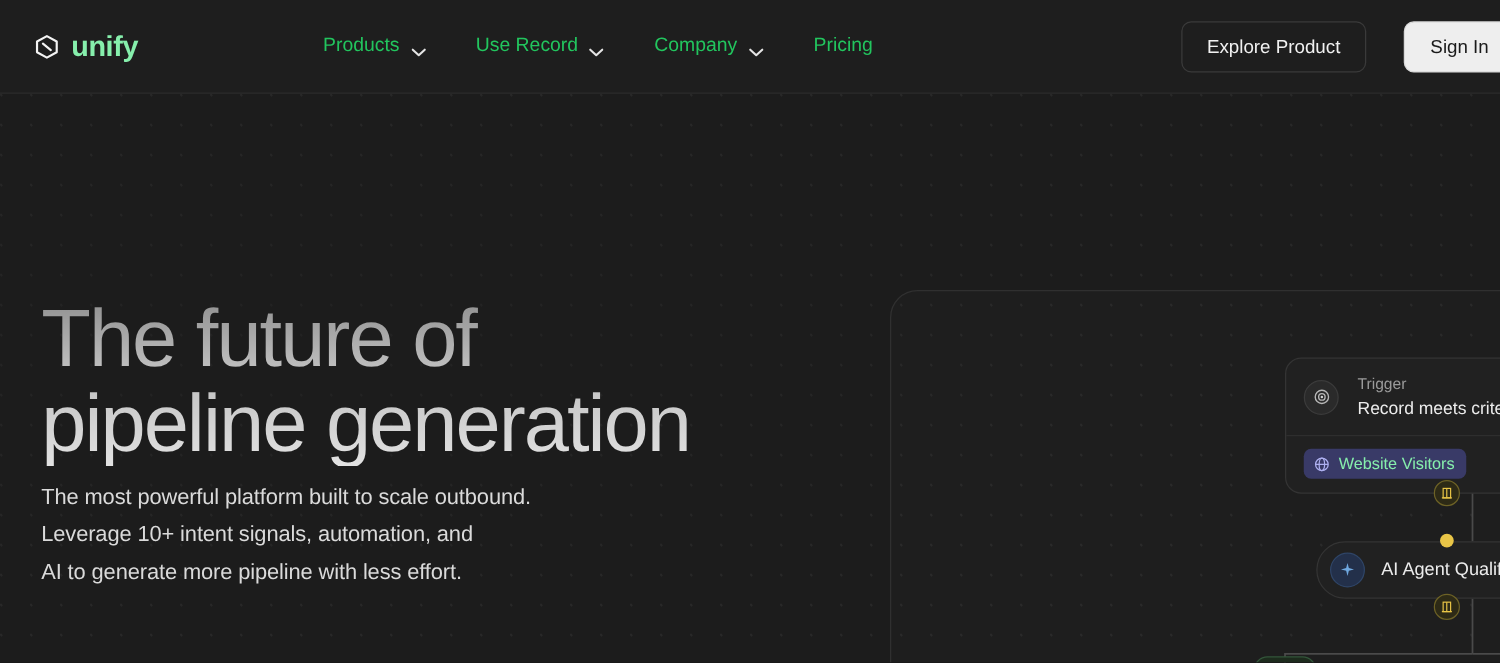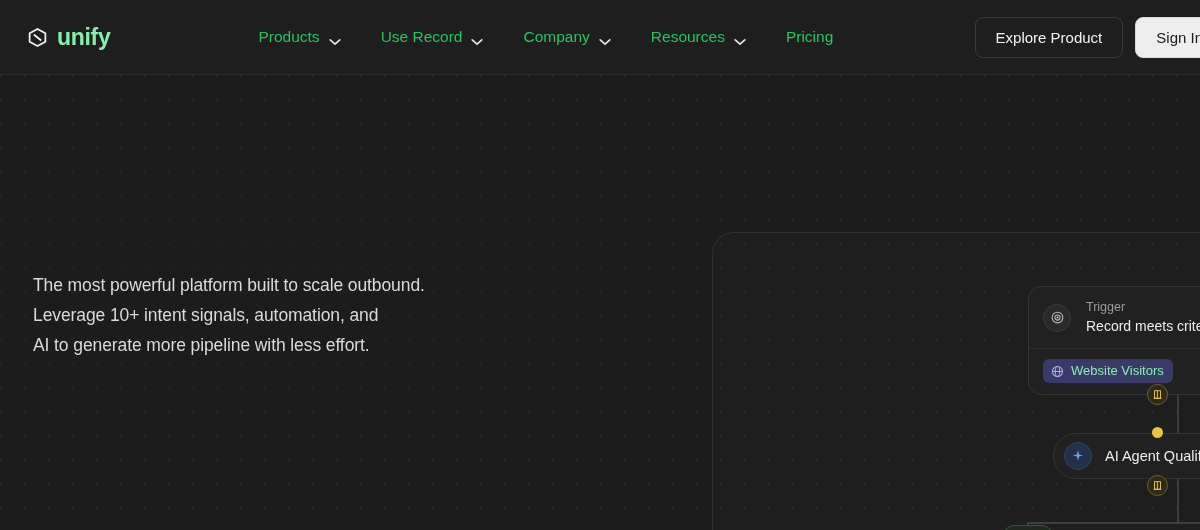--- a/index.html
+++ b/index.html
@@ -31,21 +31,21 @@
   .nav-item {
     display:flex; align-items:flex-end; gap:9px;
     color:#22c55e; font-size:15.5px; font-weight:400;
     padding:8px 20px; cursor:pointer; white-space:nowrap;
     border-radius:6px;
   }
   .chev { display:block; width:12px; height:8px; }
 
   #header-actions {
     position:absolute; right:0; top:0; height:75px;
-    display:flex; align-items:center; gap:12px; padding-right:0;
+    display:flex; align-items:center; gap:30px; padding-right:12px;
   }
   #explore-btn {
     border:1px solid #3a3a3a; border-radius:8px;
     background:transparent; color:#f1f1f1;
     font-size:15px; font-weight:500; font-family:inherit;
     padding:11px 20px; cursor:pointer; white-space:nowrap;
   }
   #signin-btn {
     border:1px solid #d8d8d8; border-radius:8px;
     background:#eeeeee; color:#1a1a1a;
@@ -71,21 +71,21 @@
 
   #hero-copy { position:absolute; left:33px; top:162px; width:640px; }
   #headline {
     font-size:65px; line-height:68px; font-weight:400;
     letter-spacing:-1.6px; white-space:pre-line;
     background:linear-gradient(to bottom, #8e8e8e 0%, #bcbcbc 40%, #e2e2e2 100%);
     -webkit-background-clip:text; background-clip:text;
     -webkit-text-fill-color:transparent; color:transparent;
   }
   #subhead {
-    margin-top:33px;
+    margin-top:9px;
     color:#dadada; font-size:17.5px; line-height:30px; font-weight:400;
     white-space:pre-line; letter-spacing:-0.1px;
   }
 
   
   #canvas {
     position:absolute; left:712px; top:157px;
     width:620px; height:470px;
     border:1px solid #303030;
     border-radius:22px;
@@ -177,40 +177,36 @@
           <path d="M1.2 1.8 6 6.2l4.8-4.4" stroke="#e4e4e4" stroke-width="1.7" stroke-linecap="round" stroke-linejoin="round"></path>
         </svg>
       </div>
       <div class="nav-item">
         <span>Company</span>
         <svg class="chev" viewBox="0 0 12 8" fill="none">
           <path d="M1.2 1.8 6 6.2l4.8-4.4" stroke="#e4e4e4" stroke-width="1.7" stroke-linecap="round" stroke-linejoin="round"></path>
         </svg>
       </div>
       <div class="nav-item">
-        <span>Resources</span>
-        <svg class="chev" viewBox="0 0 12 8" fill="none">
-          <path d="M1.2 1.8 6 6.2l4.8-4.4" stroke="#e4e4e4" stroke-width="1.7" stroke-linecap="round" stroke-linejoin="round"></path>
-        </svg>
-      </div>
-      <div class="nav-item">
         <span>Pricing</span>
       </div>
     </nav>
 
     <div id="header-actions">
       <button id="explore-btn">Explore Product</button>
       <button id="signin-btn">Sign In</button>
     </div>
   </div>
 
   <div id="hero">
     <div id="hero-vignette"></div>
 
     <div id="hero-copy">
+      <h1 id="headline">The future of
+pipeline generation</h1>
       <p id="subhead">The most powerful platform built to scale outbound.
 Leverage 10+ intent signals, automation, and
 AI to generate more pipeline with less effort.</p>
     </div>
 
     <div id="canvas">
 
       <svg id="wires" viewBox="0 0 620 470" fill="none">
 
         <path d="M465 148 L465 200" stroke="#4a4a4a" stroke-width="1.4"></path>

